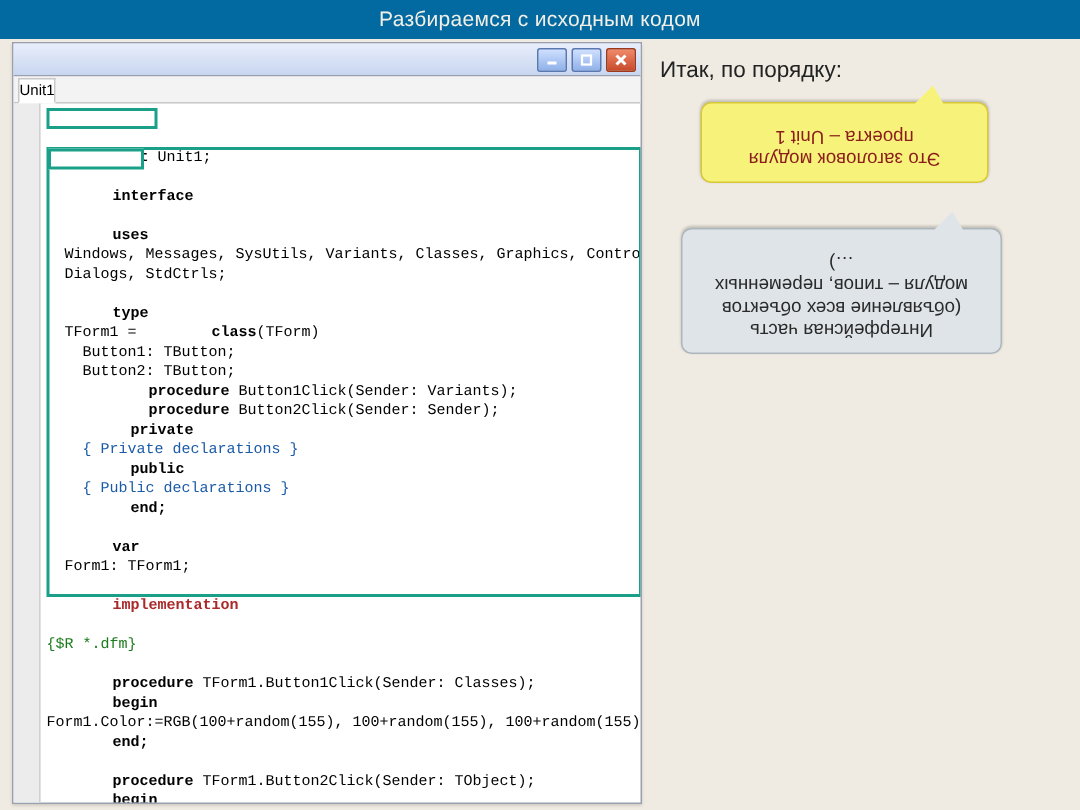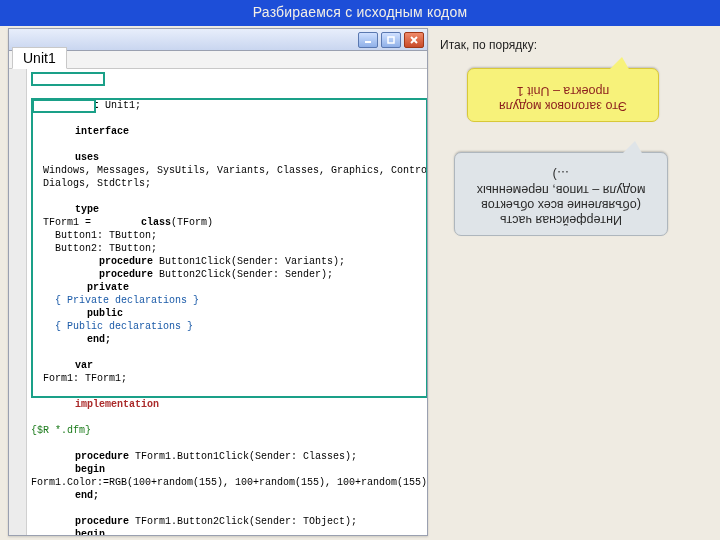--- a/index.html
+++ b/index.html
@@ -4,21 +4,21 @@
 <style>
   * { box-sizing: border-box; margin: 0; padding: 0; }
   body {
     width: 720px; height: 540px;
     background: #efebe2;
     font-family: Arial, sans-serif;
     overflow: hidden;
     position: relative;
   }
   .title-bar {
-    background: #1d4ed8;
+    background: #0369a1;
     color: #f3efe6;
     text-align: center;
     font-size: 14px;
     padding: 4px 0 6px 0;
     letter-spacing: 0.2px;
   }
   .content {
     position: relative;
     width: 100%;
     height: calc(100% - 26px);
@@ -58,22 +58,22 @@
   }
   .win-btn svg { width: 10px; height: 10px; }
   .tabstrip {
     height: 18px;
     background: #f3f3f3;
     border-bottom: 1px solid #c8c8c8;
     display: flex;
     align-items: flex-end;
   }
   .tab {
-    font-size: 14px;
-    padding: 2px 10px;
+    font-size: 10px;
+    padding: 2px 0;
     background: #fff;
     border: 1px solid #c8c8c8;
     border-bottom: 1px solid #fff;
     margin-left: 3px;
     position: relative;
     top: 1px;
   }
   .code-area {
     position: relative;
     font-family: "Courier New", monospace;
@@ -109,21 +109,21 @@
     left: 23px; top: 30px; width: 64px; height: 14px;
     border: 2px solid #1aa088;
     background: #fff;
     position: absolute;
     pointer-events: none;
   }
   
   .right-text {
     position: absolute;
     left: 440px; top: 12px;
-    font-size: 12px;
+    font-size: 15px;
     color: #222;
   }
   .callout {
     position: absolute;
     border-radius: 7px;
     padding: 8px 12px 14px 12px;
     font-size: 12.5px;
     line-height: 15px;
     text-align: center;
     transform: rotate(180deg);

